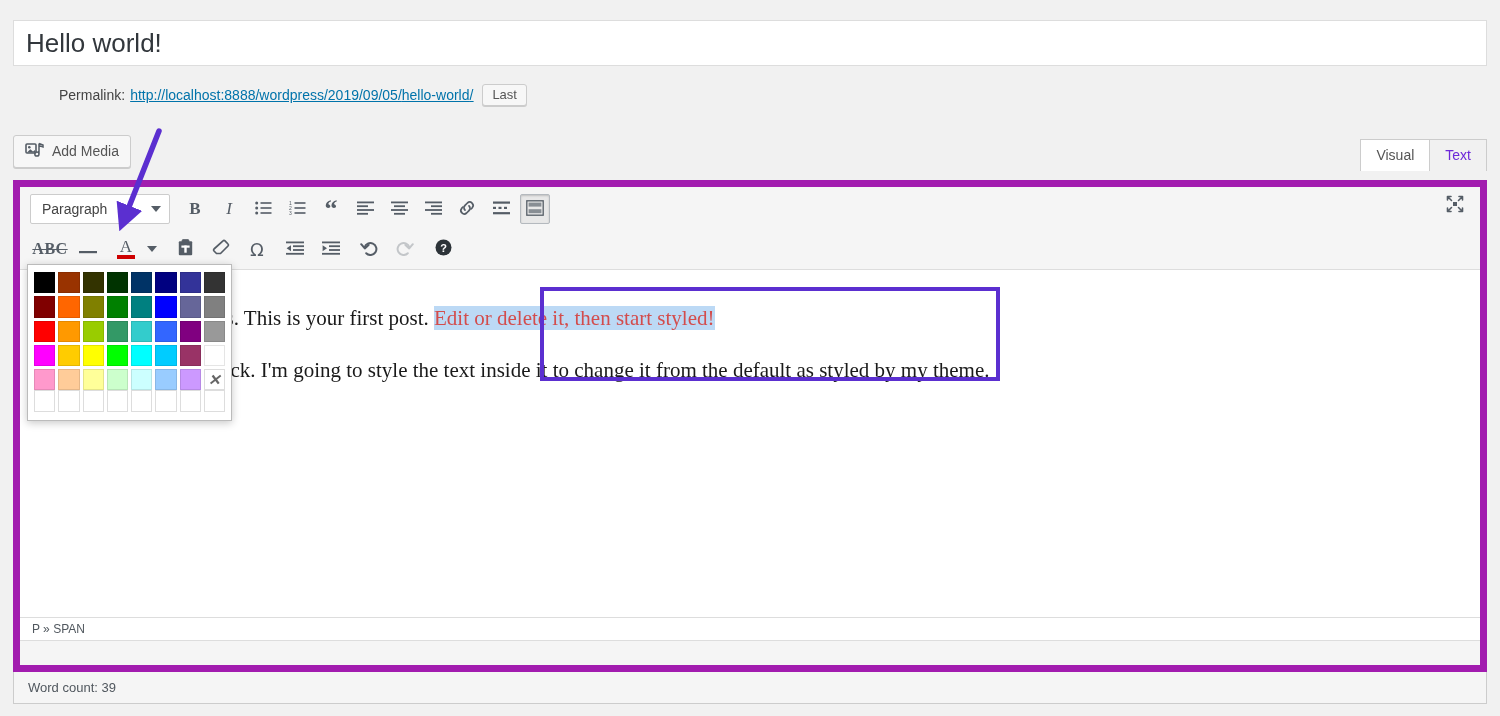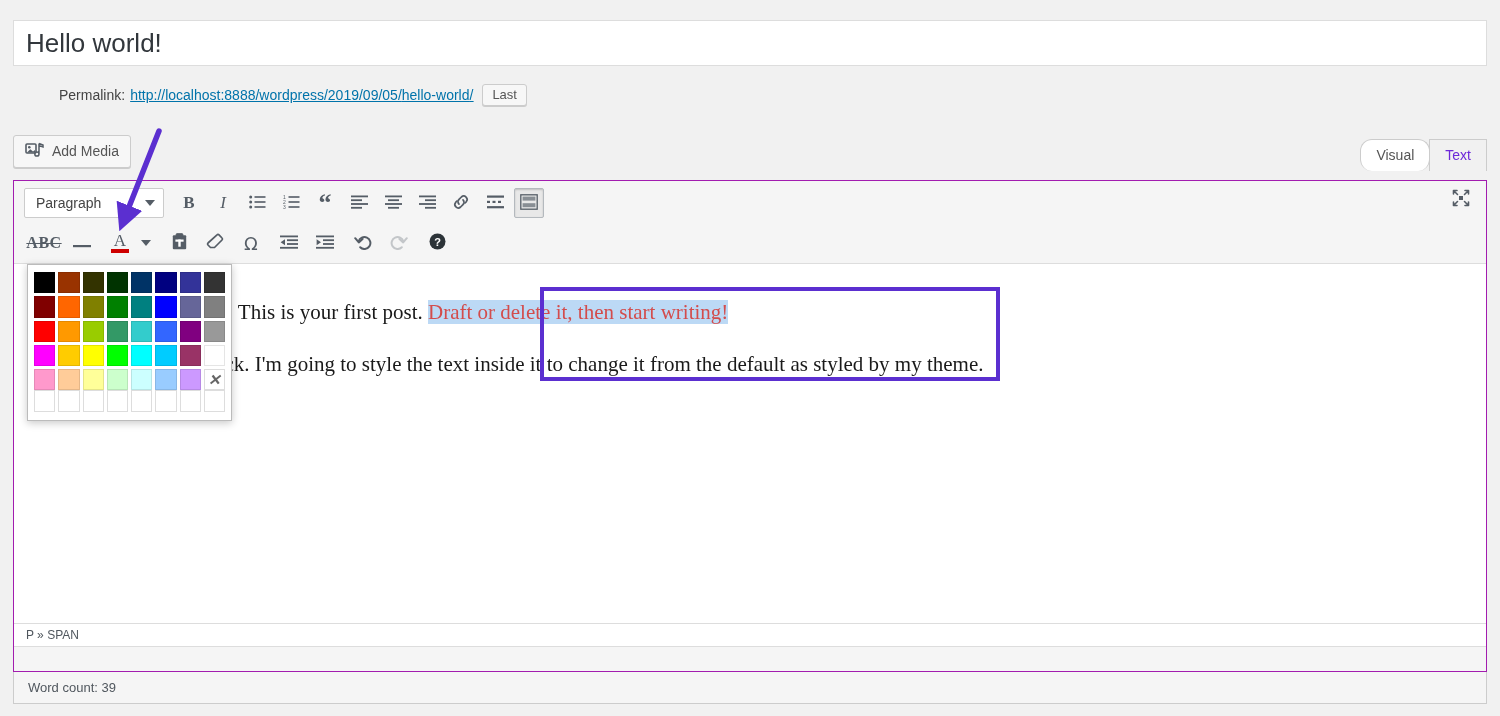--- a/index.html
+++ b/index.html
@@ -118,33 +118,32 @@
     background: #f1f1f1;
     color: #6d28d9;
     cursor: pointer;
     position: relative;
     top: 1px;
   }
   .ed-tab.active {
     background: #fff;
     color: #555;
     border-color: #ccc;
-    border-radius: 12px;
   }
   .ed-tab + .ed-tab { margin-left: -1px; }
 
   
   #editor-box {
     position: absolute;
     left: 13px;
     top: 180px;
     width: 1474px;
     height: 492px;
     background: #fff;
-    border: 1px solid #a21caf;
+    border: 7px solid #a21caf;
     box-sizing: border-box;
   }
 
   #toolbar-wrap {
     border-bottom: 1px solid #ddd;
     background: #f5f5f5;
     padding: 0;
   }
   .tb-row {
     display: flex;
@@ -634,21 +633,21 @@
             <text x="8.5" y="12.6" text-anchor="middle" font-size="11" font-weight="bold" fill="#fff" font-family="'Liberation Sans',sans-serif">?</text>
           </svg>
         </span>
       </div>
     </div>
   </div>
 
   <div id="content-area">
     <p>
       <span>Welcome to WordPress. This is your first post.</span>
-      <span class="sel-span">Draft or delete it, then start writing!</span>
+      <span class="sel-span">Edit or delete it, then start styled!</span>
     </p>
     <p>This is a paragraph block. I'm going to style the text inside it to change it from the default as styled by my theme.</p>
   </div>
 
   <div id="path-bar">
     <span>P » SPAN</span>
   </div>
   <div id="resize-bar"></div>
 </div>
 

